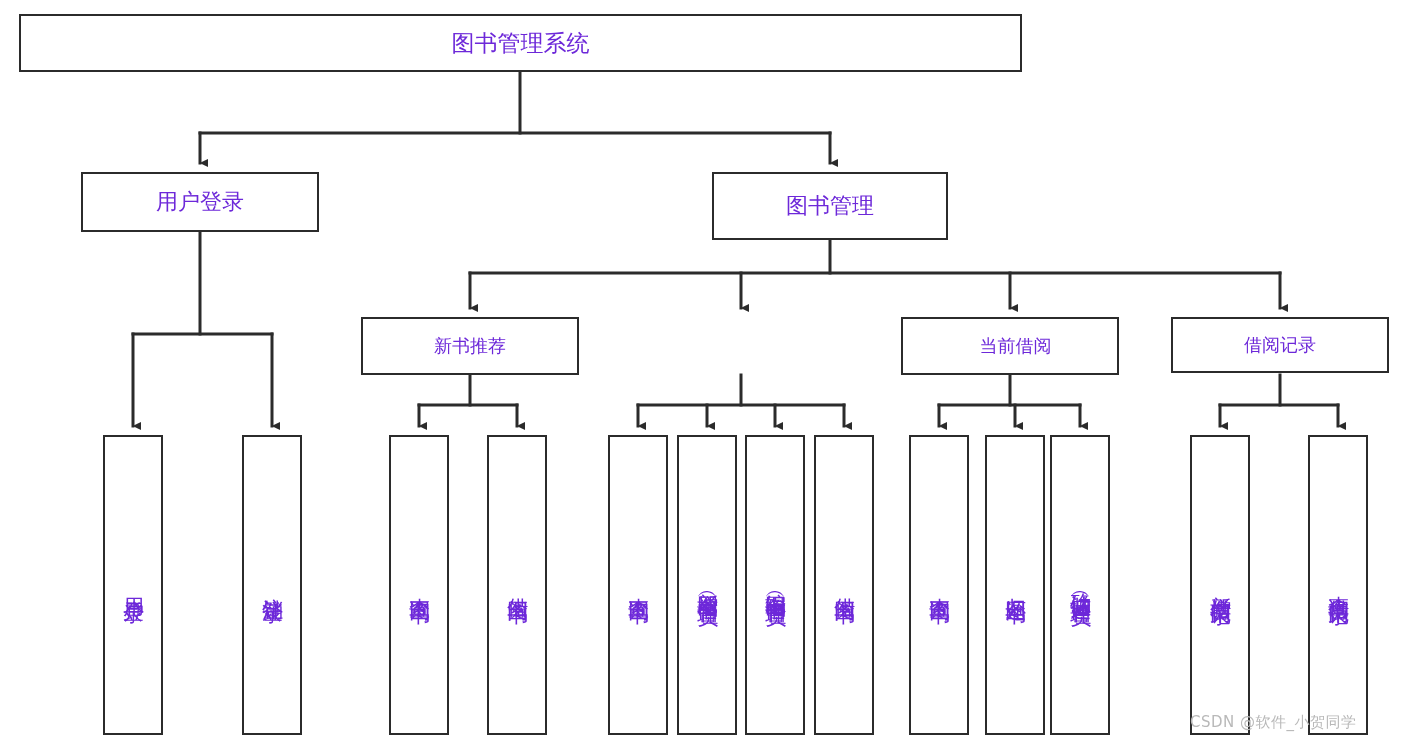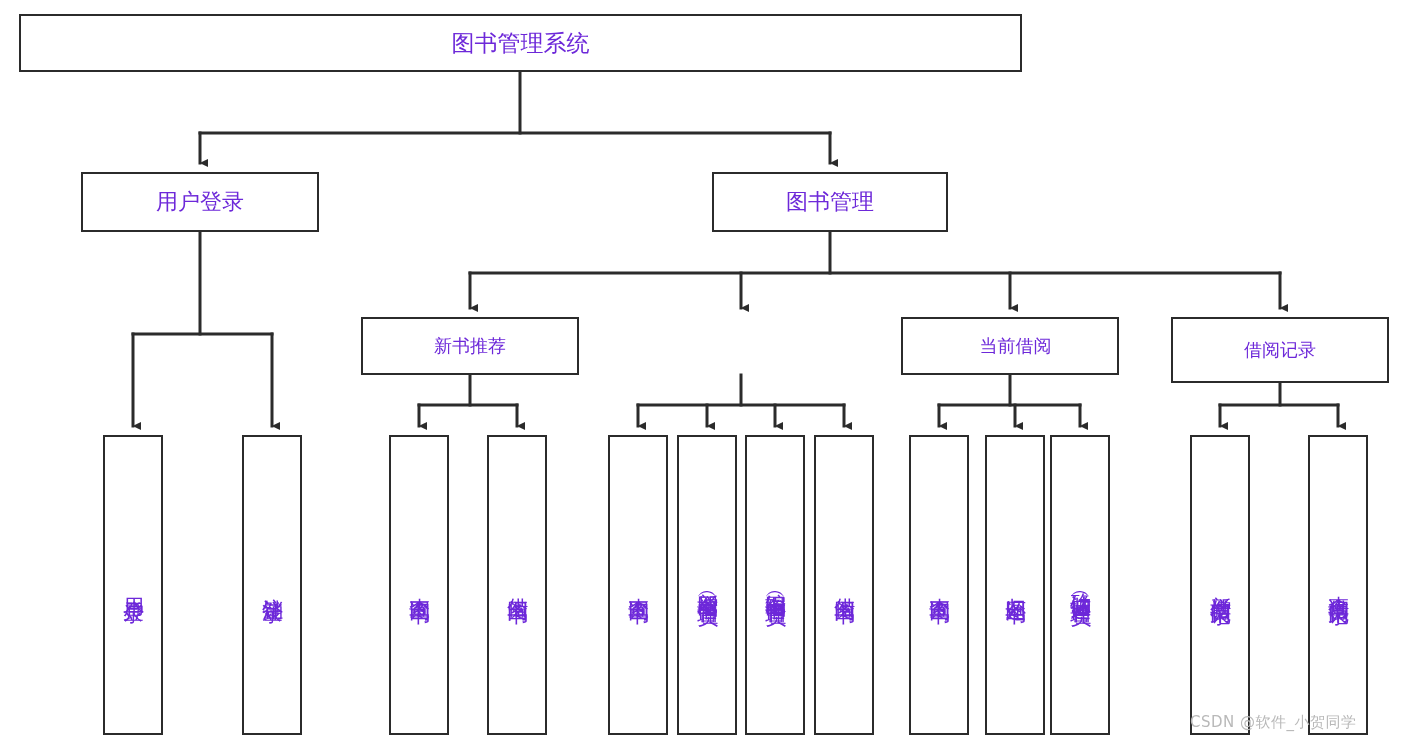--- a/index.html
+++ b/index.html
@@ -113,25 +113,25 @@
       <path d="M 1280 375 L 1280 405"></path>
       <path d="M 1220 405 L 1338 405"></path>
       <path d="M 1220 405 L 1220 426" marker-end="url(#arrowhead)"></path>
       <path d="M 1338 405 L 1338 426" marker-end="url(#arrowhead)"></path>
     </g>
   </svg>
 
   <div class="node root" style="left: 19px; top: 14px; width: 1003px; height: 58px;">图书管理系统</div>
 
   <div class="node level2" style="left: 81px; top: 172px; width: 238px; height: 60px;">用户登录</div>
-  <div class="node level2" style="left: 712px; top: 172px; width: 236px; height: 60px;">图书管理</div>
+  <div class="node level2" style="left: 712px; top: 172px; width: 236px; height: 68px;">图书管理</div>
 
   <div class="node level3" style="left: 361px; top: 317px; width: 218px; height: 58px;">新书推荐</div>
   <div class="node level3" style="left: 901px; top: 317px; width: 218px; height: 58px; padding-left: 11px;">当前借阅</div>
-  <div class="node level3" style="left: 1171px; top: 317px; width: 218px; height: 66px;">借阅记录</div>
+  <div class="node level3" style="left: 1171px; top: 317px; width: 218px; height: 56px;">借阅记录</div>
 
   <div class="node leaf" style="left: 103px; top: 435px; width: 60px; height: 300px;">用户登录</div>
   <div class="node leaf" style="left: 242px; top: 435px; width: 60px; height: 300px;">注销登录</div>
   <div class="node leaf" style="left: 389px; top: 435px; width: 60px; height: 300px;">查询图书</div>
   <div class="node leaf" style="left: 487px; top: 435px; width: 60px; height: 300px;">借阅图书</div>
   <div class="node leaf" style="left: 608px; top: 435px; width: 60px; height: 300px;">查询图书</div>
   <div class="node leaf" style="left: 677px; top: 435px; width: 60px; height: 300px;">新增图书（管理员）</div>
   <div class="node leaf" style="left: 745px; top: 435px; width: 60px; height: 300px;">编辑图书（管理员）</div>
   <div class="node leaf" style="left: 814px; top: 435px; width: 60px; height: 300px;">借阅图书</div>
   <div class="node leaf" style="left: 909px; top: 435px; width: 60px; height: 300px;">查询图书</div>

